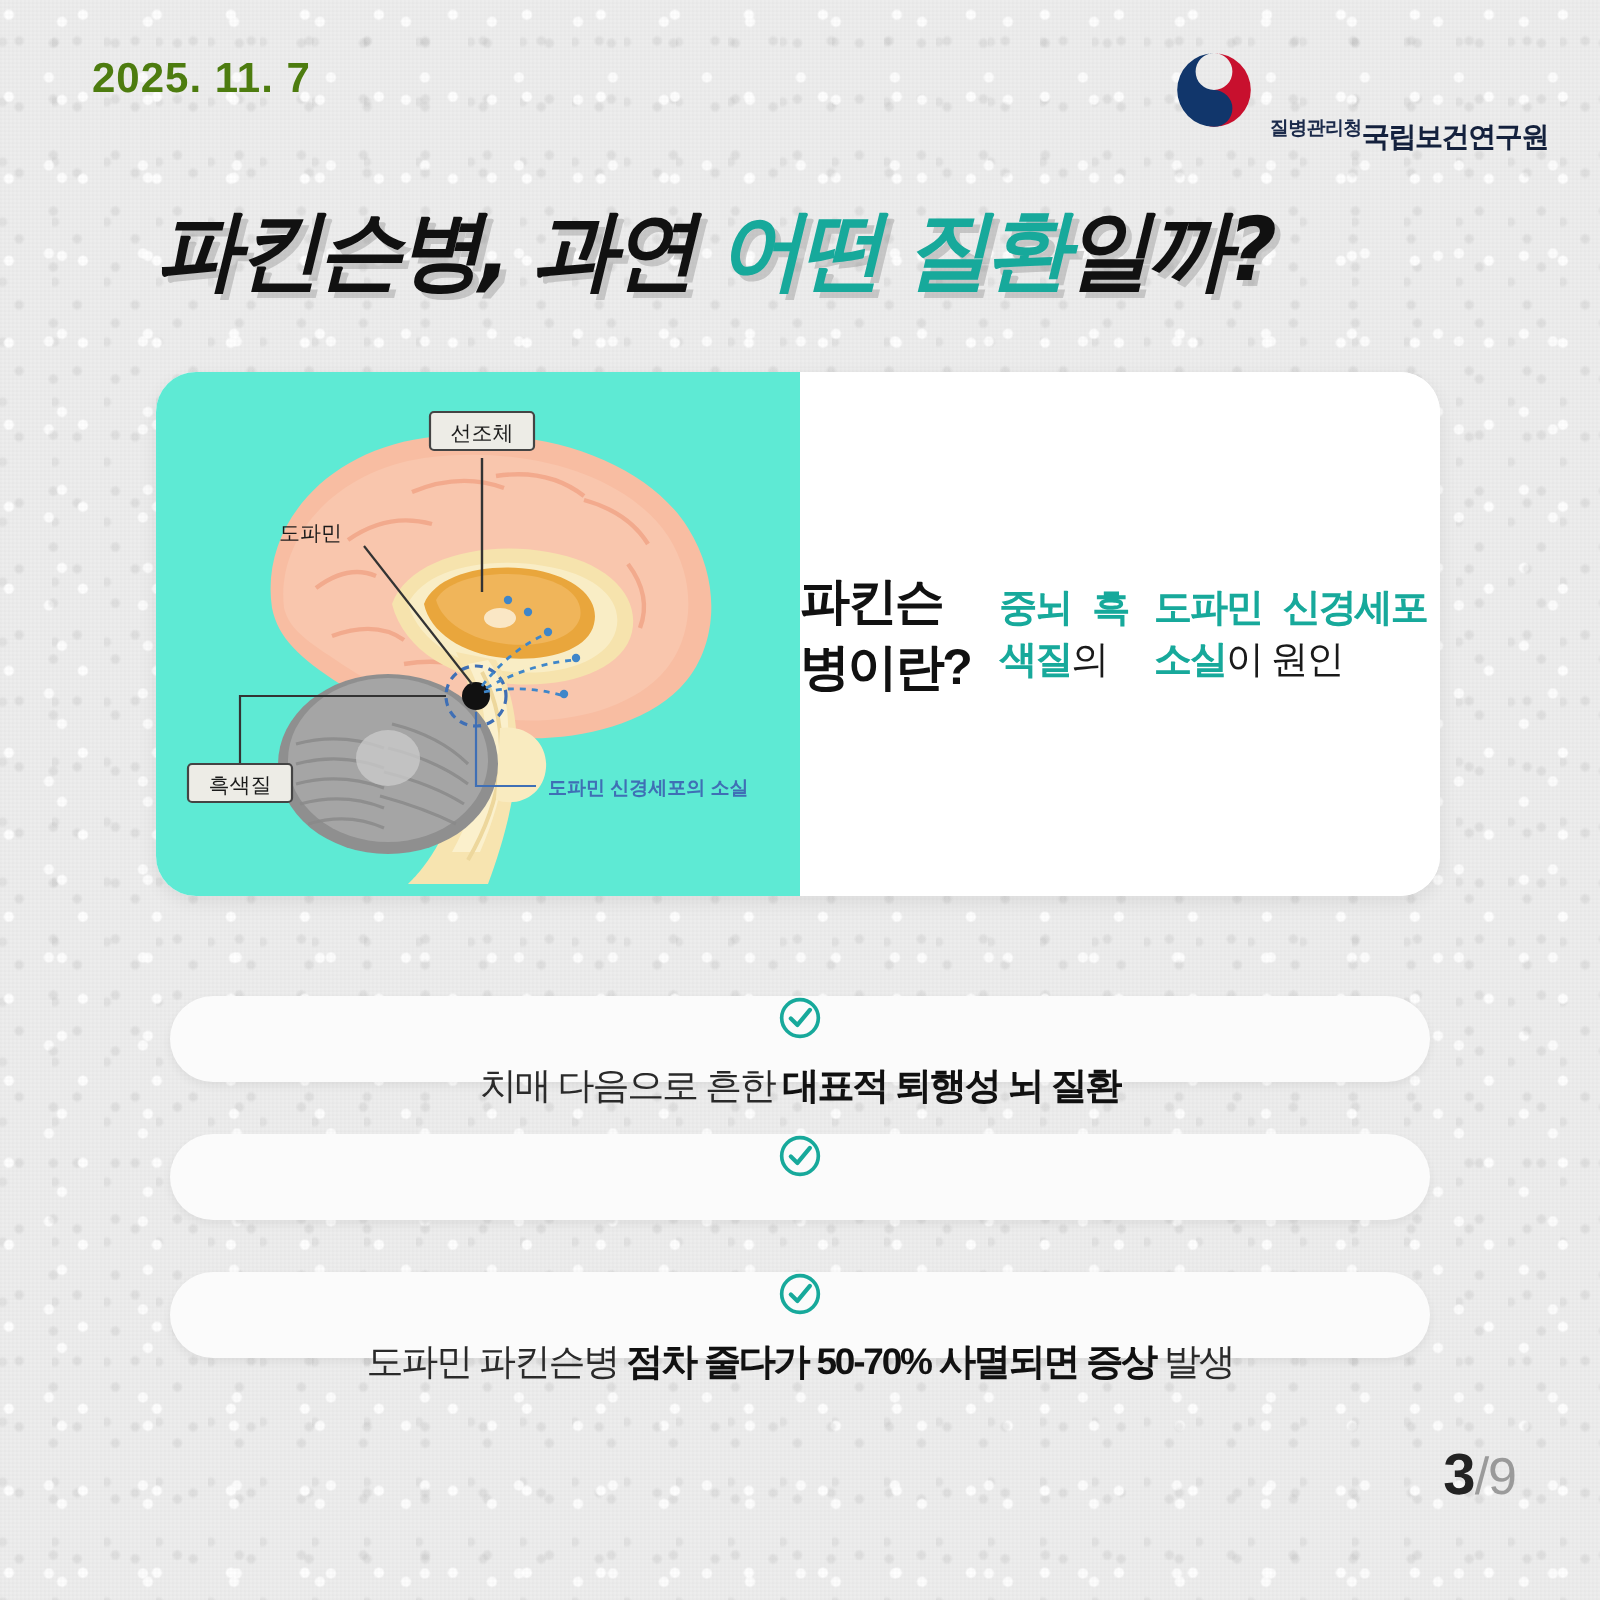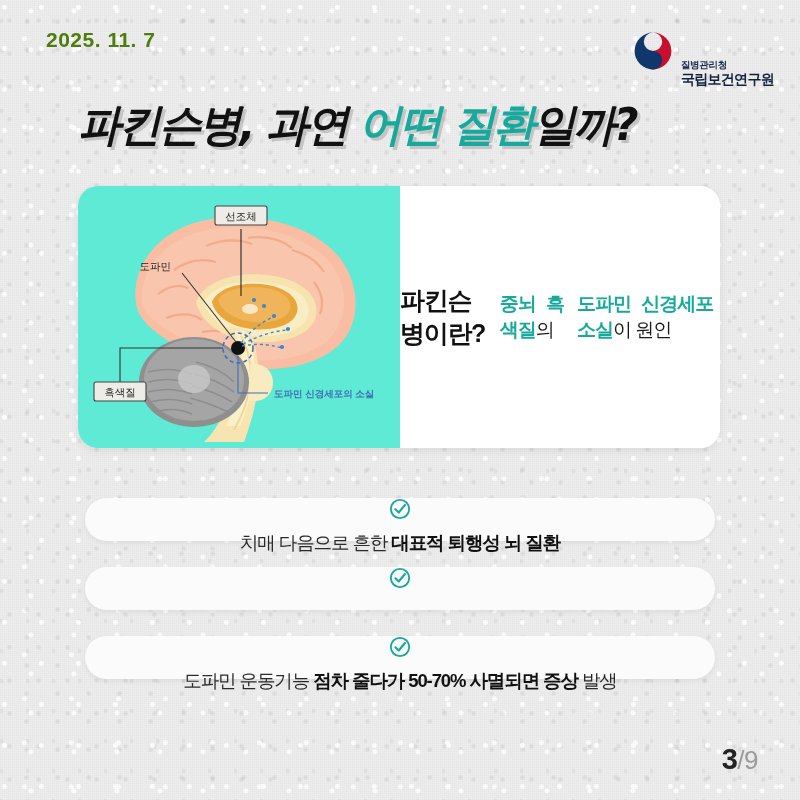--- a/index.html
+++ b/index.html
@@ -32,21 +32,21 @@
   }
   .layer{position:relative;z-index:2;width:800px;height:800px;}
 
   
   .date{
     position:absolute;left:46px;top:28px;
     font-size:21px;font-weight:700;color:#4d7c0f;letter-spacing:.5px;
   }
   .logo{position:absolute;right:26px;top:14px;display:flex;align-items:center;gap:8px;}
   .logo-mark{width:40px;height:40px;flex:0 0 40px;}
-  .logo-text{display:flex;flex-direction:column;line-height:1.15;margin-top:46px;}
+  .logo-text{display:flex;flex-direction:row;line-height:1.15;margin-top:46px;}
   .logo-sub{font-size:9.5px;font-weight:700;color:#1b2a4a;letter-spacing:-.3px;}
   .logo-main{font-size:14px;font-weight:700;color:#14213d;letter-spacing:-.7px;}
 
   
   .title{
     position:absolute;left:78px;top:96px;
     font-size:44px;font-weight:900;letter-spacing:-2.4px;
     font-family:"DejaVu Sans","Liberation Sans",sans-serif;
     font-style:italic;
     color:#111;
@@ -89,21 +89,21 @@
     height:43px;background:#fbfbfb;border-radius:22px;
     display:flex;align-items:center;gap:10px;padding:0 18px;
     margin-bottom:26px;box-shadow:0 2px 5px rgba(0,0,0,.06);flex-direction:column;
   }
   .pill-text{font-size:18.5px;color:#2a2a2a;letter-spacing:-1.1px;white-space:nowrap;}
   .pill-text b{font-weight:900;color:#111;}
   .chk{width:22px;height:22px;flex:0 0 22px;}
 
   
   .pageno{
-    position:absolute;right:42px;bottom:24px;
+    position:absolute;right:42px;bottom:45px;
     font-size:26px;color:#9a9a9a;font-weight:400;letter-spacing:-.5px;
   }
   .pageno b{color:#232323;font-weight:700;font-size:29px;}
 </style>
 </head>
 <body>
 
 <div class="paper-bg"></div>
 <div class="noise"></div>
 
@@ -227,19 +227,19 @@
         <circle cx="12" cy="12" r="10" fill="none" stroke="#17a99b" stroke-width="2"></circle>
         <path d="M7 12.3 L10.6 15.8 L17.4 7.6" fill="none" stroke="#17a99b" stroke-width="2.3" stroke-linecap="round" stroke-linejoin="round"></path>
       </svg>
     </div>
 
     <div class="pill">
       <svg class="chk" viewBox="0 0 24 24">
         <circle cx="12" cy="12" r="10" fill="none" stroke="#17a99b" stroke-width="2"></circle>
         <path d="M7 12.3 L10.6 15.8 L17.4 7.6" fill="none" stroke="#17a99b" stroke-width="2.3" stroke-linecap="round" stroke-linejoin="round"></path>
       </svg>
-      <span class="pill-text"><span>도파민 운동기능 </span><b>점차 줄다가 50-70% 사멸되면 증상</b><span> 발생</span></span>
+      <span class="pill-text"><span>도파민 파킨슨병 </span><b>점차 줄다가 50-70% 사멸되면 증상</b><span> 발생</span></span>
     </div>
   </div>
 
   <div class="pageno"><b>3</b><span>/9</span></div>
 
 </div>
 
 </body></html>

